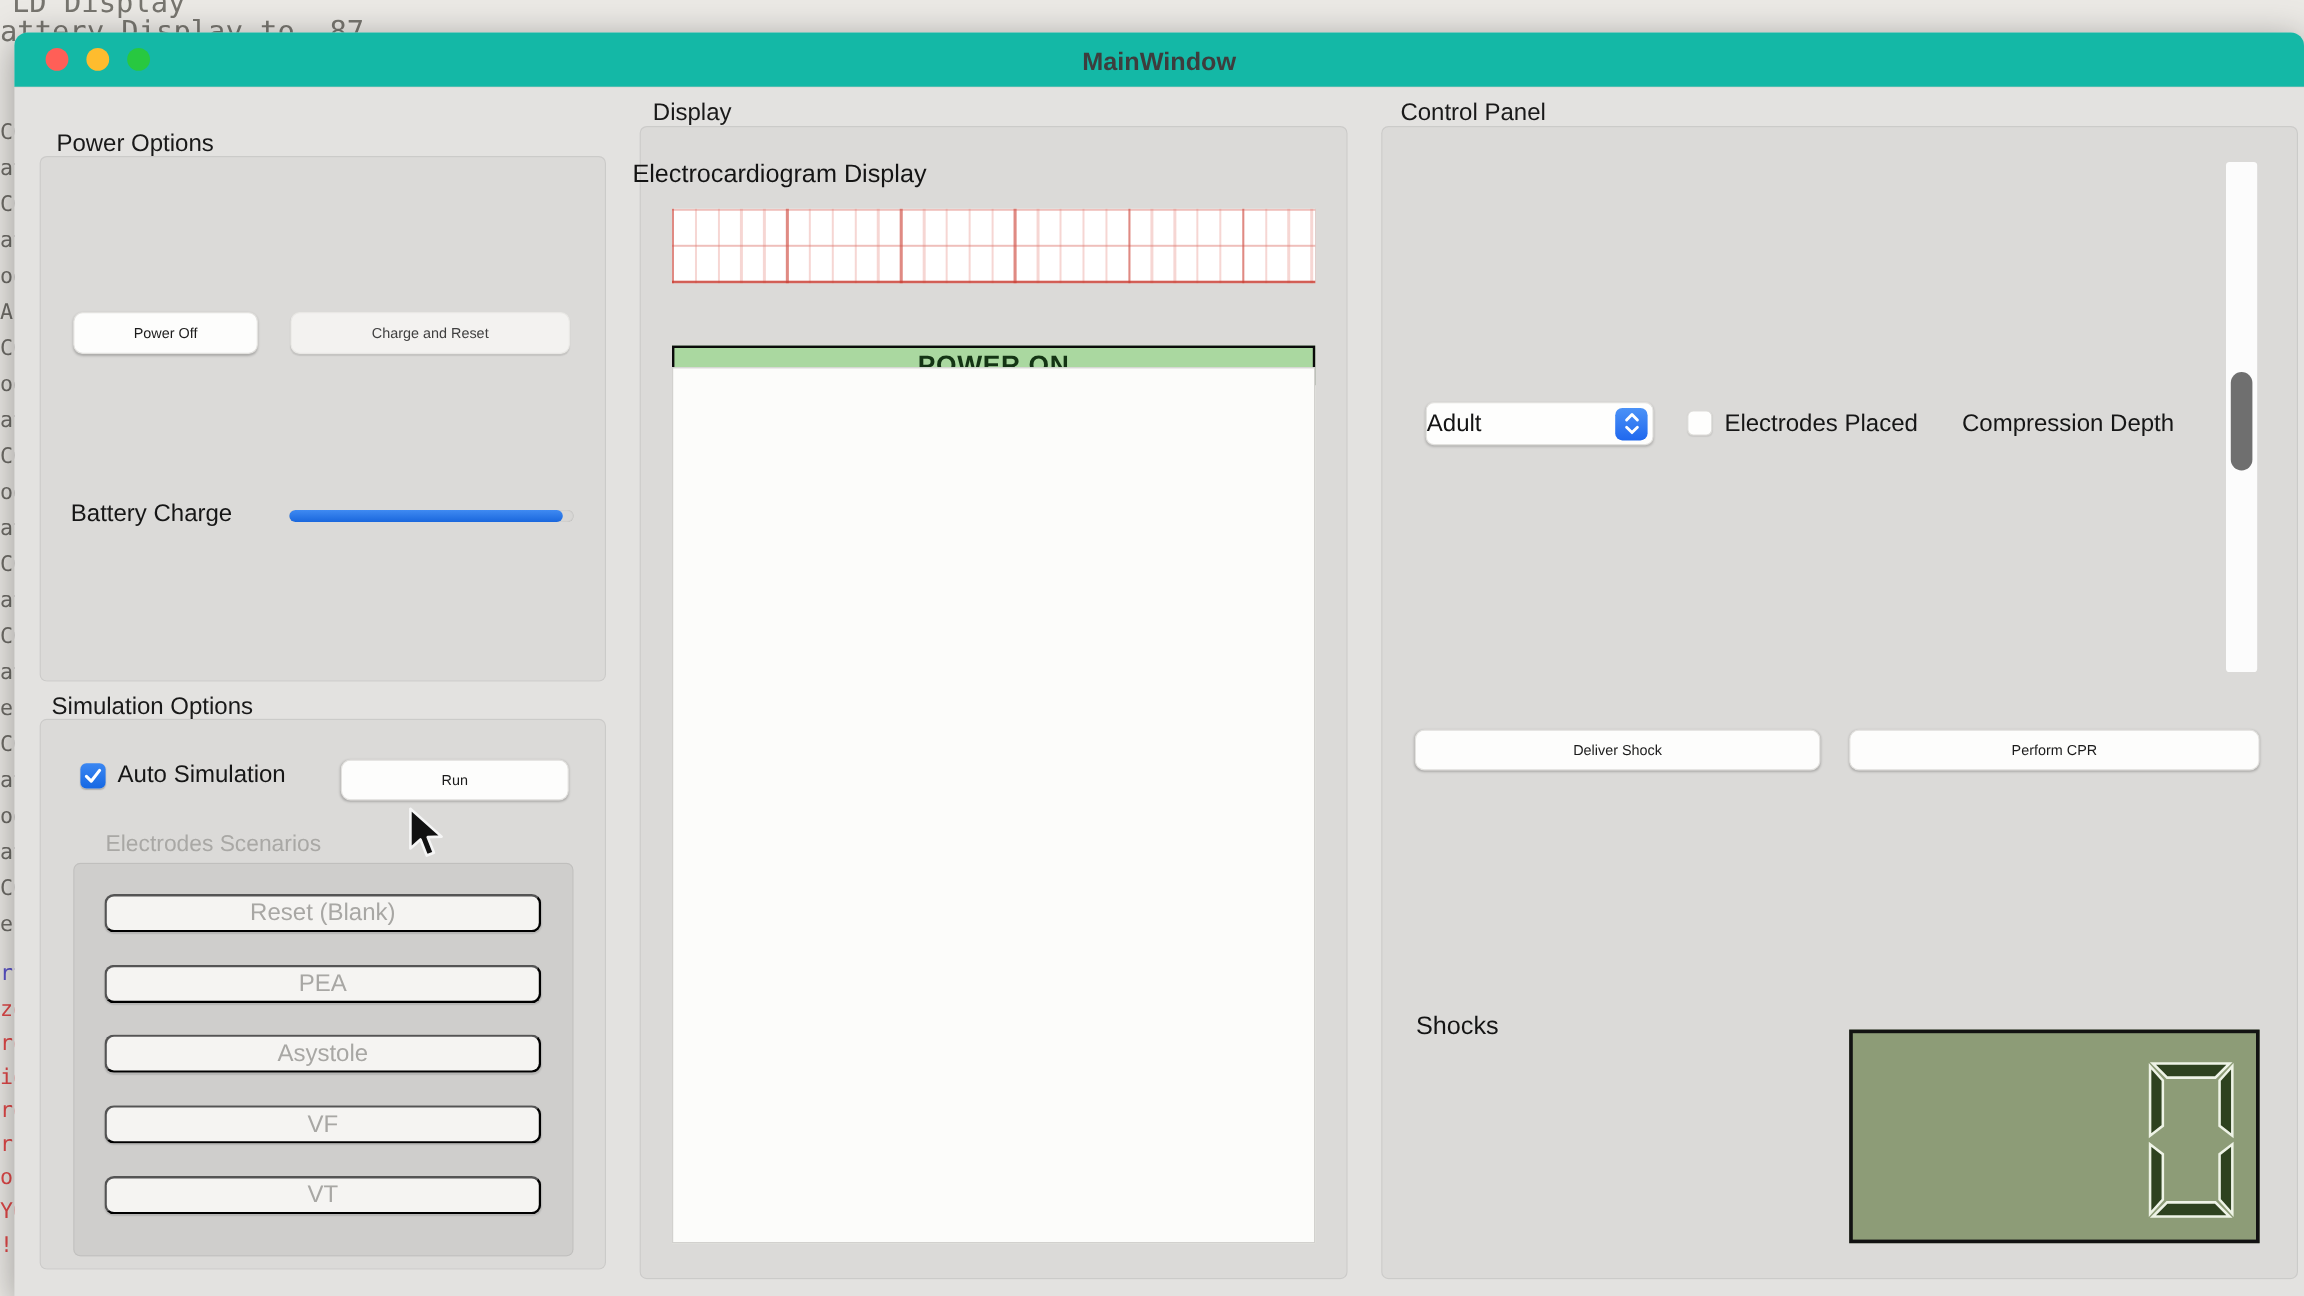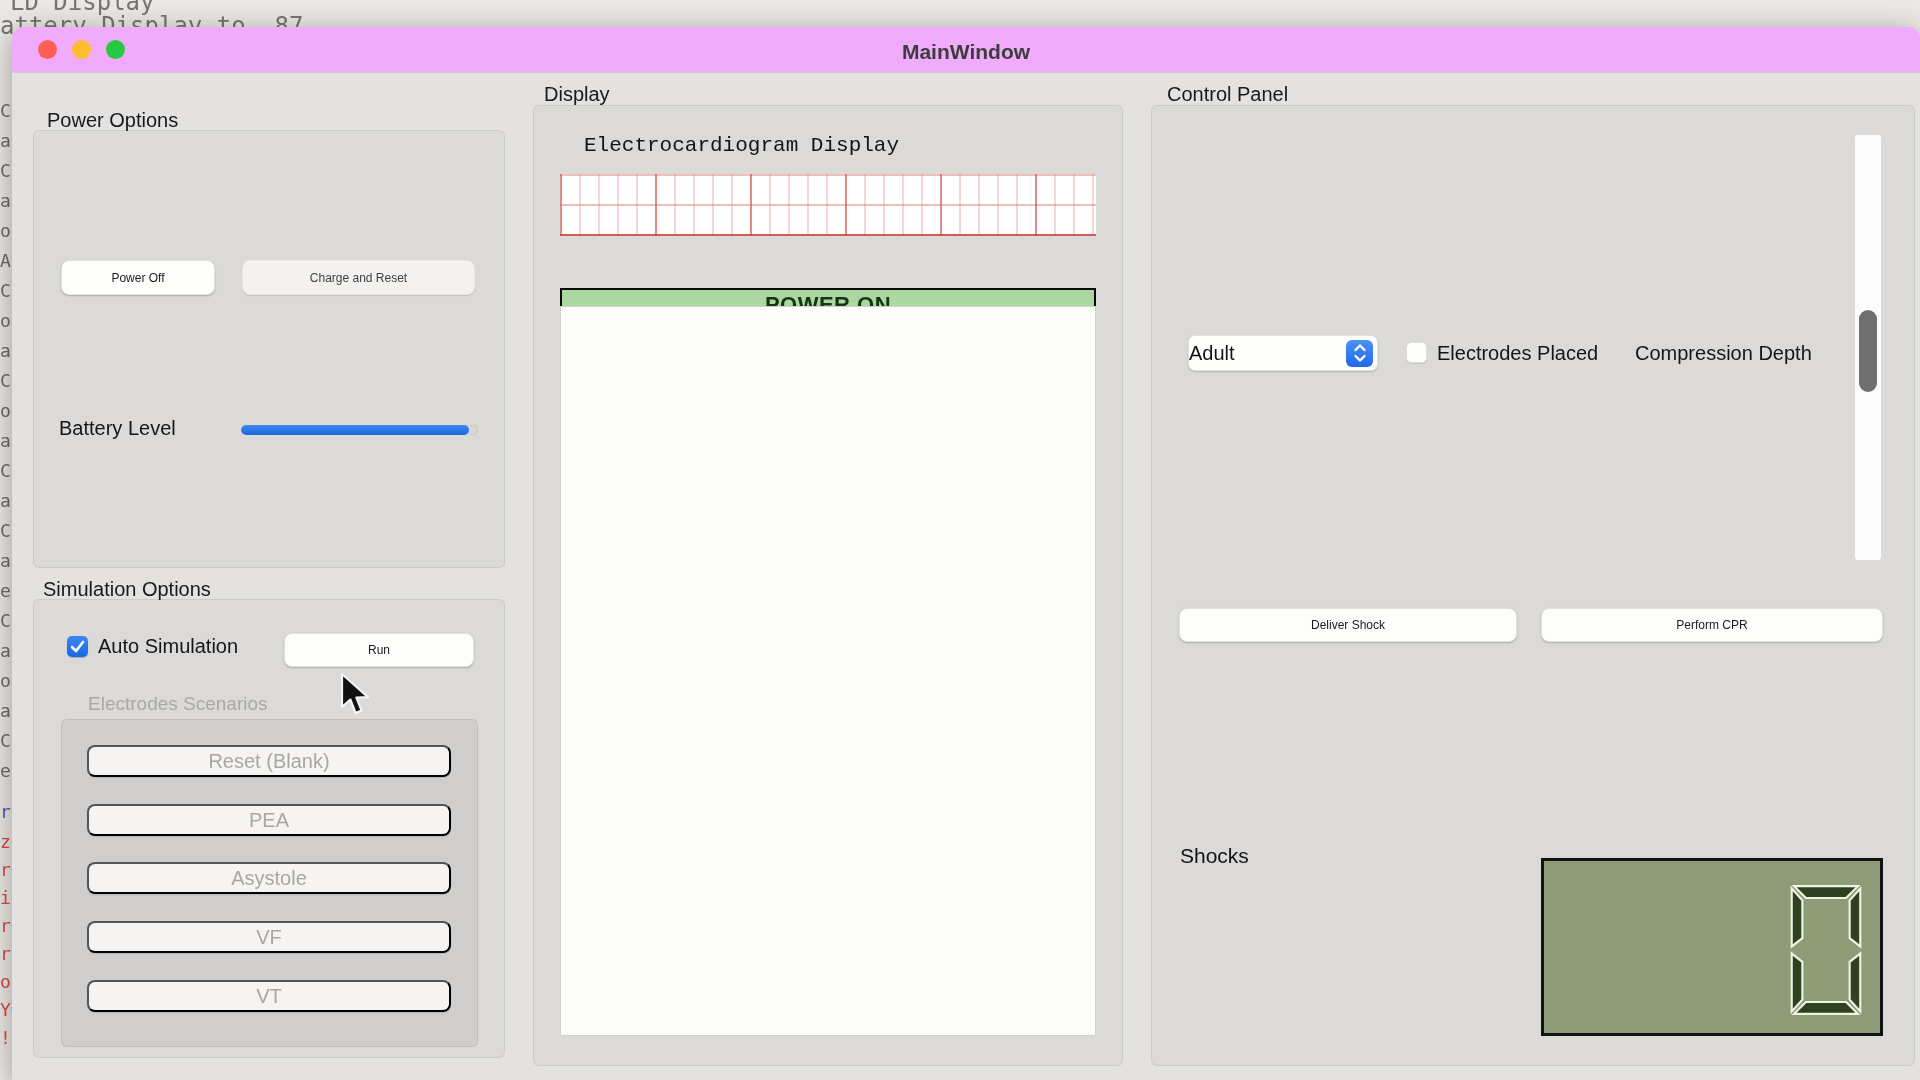--- a/index.html
+++ b/index.html
@@ -13,21 +13,21 @@
   #bg-line2 { left:0px; top:12px; font-size:24px; }
   .bg-col { font-family:"DejaVu Sans Mono", monospace; font-size:18px; white-space:pre; overflow:hidden; width:16px; }
   #bg-col-gray { left:0; top:96px; line-height:30px; color:#6f6d68; height:700px; }
   #bg-col-accent { left:0; top:798px; line-height:28px; color:#5a52c8; }
   #bg-col-red { left:0; top:828px; line-height:28px; color:#e04848; height:252px; }
 
   
   #window { left:12px; top:27px; width:1908px; height:1053px;
             background:#e3e2e0; border-radius:11px 11px 0 0;
             box-shadow:0 6px 30px rgba(0,0,0,.35); }
-  #titlebar { left:0; top:0; width:100%; height:46px; background:#f0abfc;
+  #titlebar { left:0; top:0; width:100%; height:46px; background:#14b8a6;
               border-bottom:1px solid #cfcecb; border-radius:11px 11px 0 0; }
   #title { width:100%; text-align:center; top:13px; font-size:21px; font-weight:bold; color:#3d3d3d; }
   .light { width:19px; height:19px; border-radius:50%; top:13px; }
   #light-close { left:26px; }
   #light-min   { left:60px; }
   #light-zoom  { left:94px; }
 
   
   .grouplabel { font-size:20px; color:#191919; }
   .groupbox { background:rgba(0,0,0,0.035); border:1px solid rgba(0,0,0,0.07); border-radius:6px; }
@@ -130,21 +130,21 @@
     <div id="light-zoom" class="abs light" style="background:#28c840;"></div>
     <div id="title" class="abs">MainWindow</div>
   </div>
 
   <div class="abs grouplabel" style="left:35px; top:82px;">Power Options</div>
   <div class="abs groupbox" style="left:21px; top:103px; width:472px; height:438px;"></div>
 
   <button class="abs btn" style="left:49px; top:233px; width:154px; height:35px;">Power Off</button>
   <button class="abs btn disabled" style="left:230px; top:233px; width:233px; height:35px;">Charge and Reset</button>
 
-  <div id="battery-label" class="abs" style="left:47px; top:390px;">Battery Level</div>
+  <div id="battery-label" class="abs" style="left:47px; top:390px;">Battery Charge</div>
   <div id="battery-track" class="abs" style="left:229px; top:398px; width:237px; height:10px;">
     <div id="battery-fill" style="width:96%"></div>
   </div>
 
   <div class="abs grouplabel" style="left:31px; top:551px;">Simulation Options</div>
   <div class="abs groupbox" style="left:21px; top:572px; width:472px; height:459px;"></div>
 
   <div class="abs checkbox on" style="left:55px; top:609px;">
     <svg width="21" height="21" viewBox="0 0 21 21">
       <polyline points="5,11 9,15 16,6" fill="none" stroke="#ffffff" stroke-width="2.6" stroke-linecap="round" stroke-linejoin="round"></polyline>
@@ -158,21 +158,21 @@
 
   <button class="abs scen-btn" style="left:75px; top:718px; width:364px; height:32px;">Reset (Blank)</button>
   <button class="abs scen-btn" style="left:75px; top:777px; width:364px; height:32px;">PEA</button>
   <button class="abs scen-btn" style="left:75px; top:835px; width:364px; height:32px;">Asystole</button>
   <button class="abs scen-btn" style="left:75px; top:894px; width:364px; height:32px;">VF</button>
   <button class="abs scen-btn" style="left:75px; top:953px; width:364px; height:32px;">VT</button>
 
   <div class="abs grouplabel" style="left:532px; top:56px;">Display</div>
   <div class="abs groupbox" style="left:521px; top:78px; width:590px; height:961px;"></div>
 
-  <div id="ecg-label" class="abs" style="left:572px; top:107px;font-family:Liberation Mono, monospace;">Electrocardiogram Display</div>
+  <div id="ecg-label" class="abs" style="left:515px; top:107px;">Electrocardiogram Display</div>
   <div id="ecg-strip" class="abs" style="left:548px; top:147px; width:536px; height:62px;"></div>
 
   <div id="power-on" class="abs" style="left:548px; top:229px; width:536px; height:33px;margin-top:32px;">POWER ON</div>
 
   <div id="ecg-screen" class="abs" style="left:548px; top:279px; width:536px; height:730px;"></div>
 
   <div class="abs grouplabel" style="left:1155px; top:56px;">Control Panel</div>
   <div class="abs groupbox" style="left:1139px; top:78px; width:764px; height:961px;"></div>
 
   <div id="combo" class="abs" style="left:1176px; top:308px; width:190px; height:36px;">

